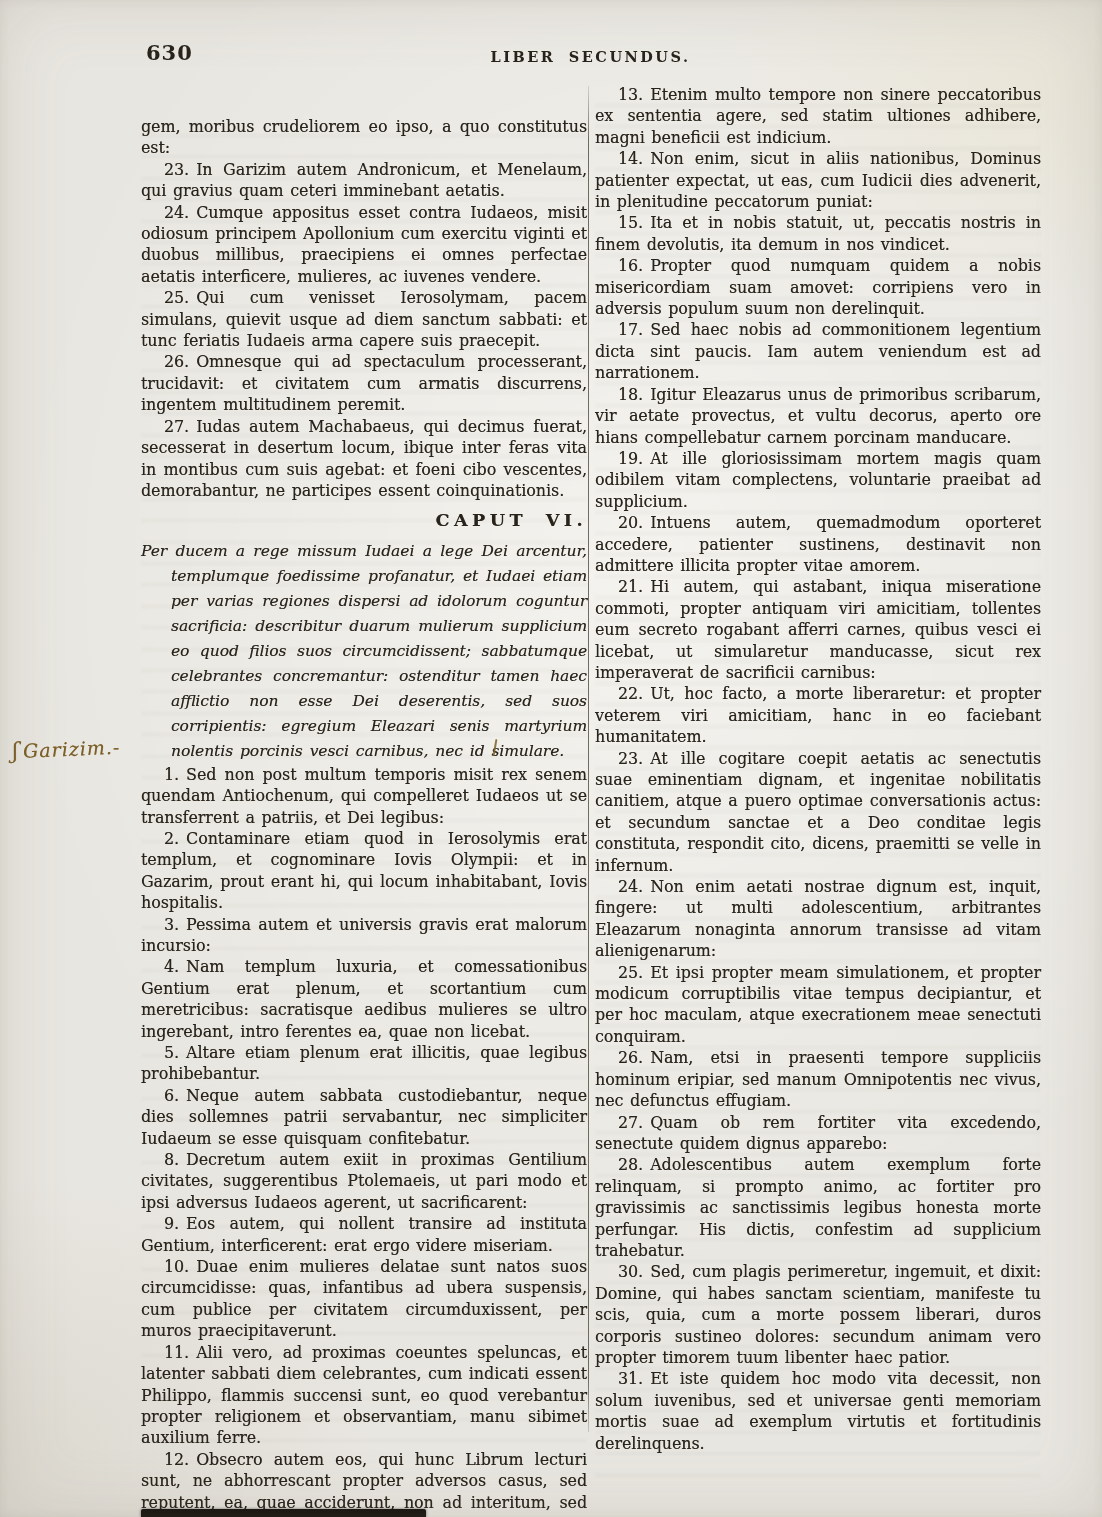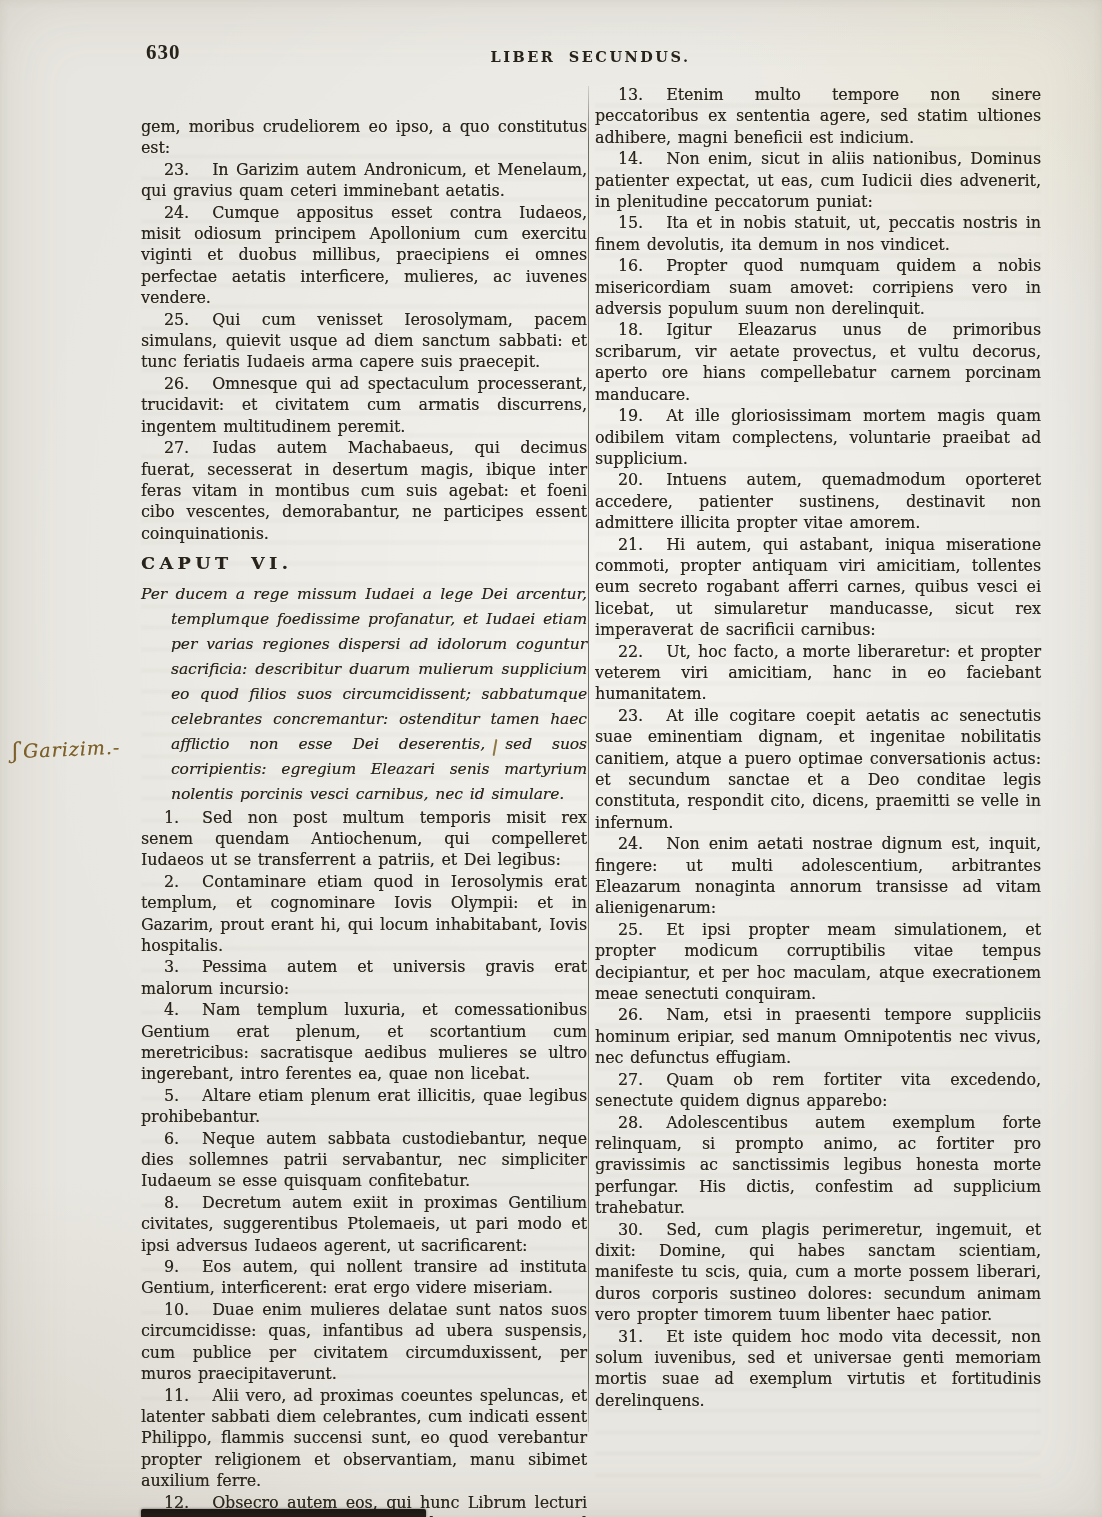--- a/index.html
+++ b/index.html
@@ -23,21 +23,21 @@
       to bottom,
       rgba(0,0,0,0) 0px, rgba(0,0,0,0) 13px,
       rgba(98,92,80,.055) 13px, rgba(98,92,80,.055) 18px,
       rgba(0,0,0,0) 18px, rgba(0,0,0,0) 21.4px);
   }
   .bleed.bl-left{left:141px;top:120px;width:446px;height:1330px;}
   .bleed.bl-right{left:595px;top:90px;width:446px;height:1390px;}
 
   .pagenum{
     position:absolute;left:146px;top:40px;z-index:3;
-    font-size:21px;font-weight:bold;letter-spacing:1px;font-family:Liberation Serif, serif;
+    font-size:21px;font-weight:bold;letter-spacing:1px;
   }
   .running{
     position:absolute;left:141px;top:48px;width:899px;z-index:3;
     text-align:center;font-size:14.5px;font-weight:bold;letter-spacing:2.5px;
     word-spacing:6px;
   }
   .divider{
     position:absolute;left:588px;top:86px;width:1px;height:1346px;z-index:2;
     background:linear-gradient(to bottom, rgba(70,63,52,.15), rgba(70,63,52,.75) 4%, rgba(70,63,52,.75) 96%, rgba(70,63,52,.2));
   }
@@ -45,23 +45,23 @@
     position:absolute;top:84px;width:446px;z-index:3;
     font-size:15.8px;line-height:21.4px;text-align:justify;
     word-spacing:1.6px;
     text-shadow:0.25px 0 0 rgba(41,36,27,.55);
   }
   .col-left{left:141px;}
   .col-right{left:595px;}
   p{margin:0;}
   .verse{text-indent:23px;}
   .cont{text-indent:0;margin-top:32px;}
-  .vnum{margin-right:23px;}
+  .vnum{margin-right:7px;}
   .caput{
-    margin:9px 0 7px 0;text-align:left;text-indent:0;
+    margin:9px 0 7px 0;text-align:right;text-indent:0;
     font-size:17.5px;font-weight:bold;letter-spacing:4.5px;word-spacing:8px;
   }
   .argument{
     font-style:italic;font-size:15.4px;line-height:25px;
     padding-left:30px;text-indent:-30px;word-spacing:2px;
   }
   .marginalia{
     position:absolute;left:12px;top:736px;z-index:4;
     color:#7d6028;font-style:italic;font-size:19px;letter-spacing:1px;
     transform:rotate(-2.5deg);white-space:nowrap;
@@ -96,21 +96,21 @@
     <div>
 
         <p class="verse"><span class="vnum">23.</span><span>In Garizim autem Andronicum, et Menelaum, qui gravius quam ceteri imminebant aetatis.</span></p>
 
         <p class="verse"><span class="vnum">24.</span><span>Cumque appositus esset contra Iudaeos, misit odiosum principem Apollonium cum exercitu viginti et duobus millibus, praecipiens ei omnes perfectae aetatis interficere, mulieres, ac iuvenes vendere.</span></p>
 
         <p class="verse"><span class="vnum">25.</span><span>Qui cum venisset Ierosolymam, pacem simulans, quievit usque ad diem sanctum sabbati: et tunc feriatis Iudaeis arma capere suis praecepit.</span></p>
 
         <p class="verse"><span class="vnum">26.</span><span>Omnesque qui ad spectaculum processerant, trucidavit: et civitatem cum armatis discurrens, ingentem multitudinem peremit.</span></p>
 
-        <p class="verse"><span class="vnum">27.</span><span>Iudas autem Machabaeus, qui decimus fuerat, secesserat in desertum magis, ibique inter feras vitam in montibus cum suis agebat: et foeni cibo vescentes, demorabantur, ne participes essent coinquinationis.</span></p>
+        <p class="verse"><span class="vnum">27.</span><span>Iudas autem Machabaeus, qui decimus fuerat, secesserat in desertum locum, ibique inter feras vita in montibus cum suis agebat: et foeni cibo vescentes, demorabantur, ne participes essent coinquinationis.</span></p>
       </div>
     <p class="caput">CAPUT VI.</p>
     <p class="argument">Per ducem a rege missum Iudaei a lege Dei arcentur, templumque foedissime profanatur, et Iudaei etiam per varias regiones dispersi ad idolorum coguntur sacrificia: describitur duarum mulierum supplicium eo quod filios suos circumcidissent; sabbatumque celebrantes concremantur: ostenditur tamen haec afflictio non esse Dei deserentis, sed suos corripientis: egregium Eleazari senis martyrium nolentis porcinis vesci carnibus, nec id simulare.</p>
     <div>
 
         <p class="verse"><span class="vnum">1.</span><span>Sed non post multum temporis misit rex senem quendam Antiochenum, qui compelleret Iudaeos ut se transferrent a patriis, et Dei legibus:</span></p>
 
         <p class="verse"><span class="vnum">2.</span><span>Contaminare etiam quod in Ierosolymis erat templum, et cognominare Iovis Olympii: et in Gazarim, prout erant hi, qui locum inhabitabant, Iovis hospitalis.</span></p>
 
         <p class="verse"><span class="vnum">3.</span><span>Pessima autem et universis gravis erat malorum incursio:</span></p>
@@ -138,20 +138,21 @@
     <div>
 
         <p class="verse"><span class="vnum">13.</span><span>Etenim multo tempore non sinere peccatoribus ex sententia agere, sed statim ultiones adhibere, magni beneficii est indicium.</span></p>
 
         <p class="verse"><span class="vnum">14.</span><span>Non enim, sicut in aliis nationibus, Dominus patienter expectat, ut eas, cum Iudicii dies advenerit, in plenitudine peccatorum puniat:</span></p>
 
         <p class="verse"><span class="vnum">15.</span><span>Ita et in nobis statuit, ut, peccatis nostris in finem devolutis, ita demum in nos vindicet.</span></p>
 
         <p class="verse"><span class="vnum">16.</span><span>Propter quod numquam quidem a nobis misericordiam suam amovet: corripiens vero in adversis populum suum non derelinquit.</span></p>
 
+        <p class="verse"><span class="vnum">17.</span><span>Sed haec nobis ad commonitionem legentium dicta sint paucis. Iam autem veniendum est ad narrationem.</span></p>
 
         <p class="verse"><span class="vnum">18.</span><span>Igitur Eleazarus unus de primoribus scribarum, vir aetate provectus, et vultu decorus, aperto ore hians compellebatur carnem porcinam manducare.</span></p>
 
         <p class="verse"><span class="vnum">19.</span><span>At ille gloriosissimam mortem magis quam odibilem vitam complectens, voluntarie praeibat ad supplicium.</span></p>
 
         <p class="verse"><span class="vnum">20.</span><span>Intuens autem, quemadmodum oporteret accedere, patienter sustinens, destinavit non admittere illicita propter vitae amorem.</span></p>
 
         <p class="verse"><span class="vnum">21.</span><span>Hi autem, qui astabant, iniqua miseratione commoti, propter antiquam viri amicitiam, tollentes eum secreto rogabant afferri carnes, quibus vesci ei licebat, ut simularetur manducasse, sicut rex imperaverat de sacrificii carnibus:</span></p>
 
         <p class="verse"><span class="vnum">22.</span><span>Ut, hoc facto, a morte liberaretur: et propter veterem viri amicitiam, hanc in eo faciebant humanitatem.</span></p>

